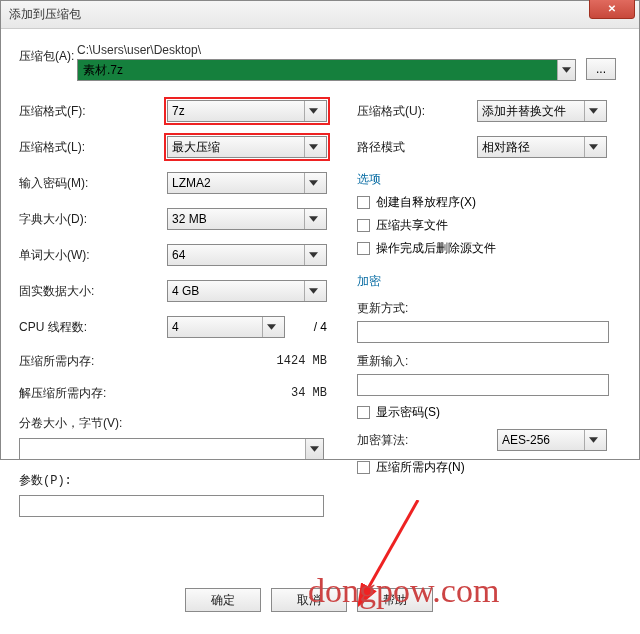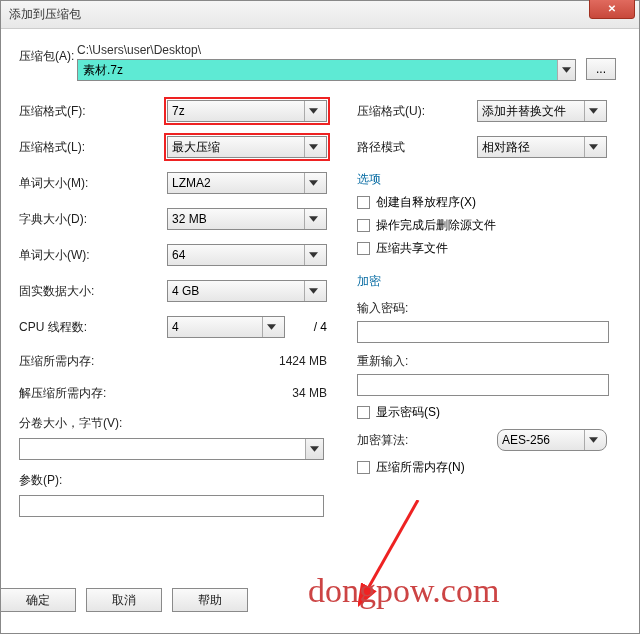--- a/index.html
+++ b/index.html
@@ -5,21 +5,21 @@
 * { box-sizing: border-box; margin: 0; padding: 0; }
 body {
   font-family: "Microsoft YaHei", "SimSun", Tahoma, sans-serif;
   font-size: 12px;
   background: #fff;
   width: 640px;
   height: 634px;
   overflow: hidden;
   position: relative;
 }
-.window { width: 640px; height: 634px; background: #fff; border: 1px solid #888; }
+.window { width: 640px; height: 460px; background: #fff; border: 1px solid #888; }
 .titlebar {
   height: 28px;
   background: linear-gradient(#f5f5f5, #e8e8e8);
   border-bottom: 1px solid #ccc;
   display: flex;
   align-items: center;
   padding: 0 4px 0 8px;
   position: relative;
 }
 .titlebar-text { font-size: 12px; color: #333; }
@@ -43,21 +43,21 @@
 .select .chev {
   width: 18px; height: 20px; border-left: 1px solid #aaa;
   display: flex; align-items: center; justify-content: center;
 }
 .chev svg { width: 9px; height: 6px; }
 .archive-row { display: flex; align-items: flex-start; margin-bottom: 18px; }
 .archive-label { width: 58px; padding-top: 5px; color: #222; white-space: nowrap; }
 .archive-mid { flex: 1; }
 .path-static { font-size: 12px; color: #333; margin-bottom: 2px; }
 .archive-combo {
-  height: 22px; border: 1px solid #8a8a8a; display: flex; align-items: center; background: #5eead4;
+  height: 22px; border: 1px solid #8a8a8a; display: flex; align-items: center; background: #15803d;
 }
 .archive-combo .txt { flex: 1; padding: 0 5px; }
 .archive-combo .chev {
   width: 18px; height: 20px; border-left: 1px solid #aaa;
   background: linear-gradient(#f4f4f4,#e2e2e2);
   display: flex; align-items: center; justify-content: center;
 }
 .browse-btn {
   width: 30px; height: 22px; margin-left: 10px; margin-top: 15px;
   background: linear-gradient(#fafafa,#e6e6e6); border: 1px solid #8a8a8a;
@@ -65,50 +65,50 @@
 }
 .two-col { display: flex; gap: 18px; }
 .col-left { width: 320px; }
 .col-right { flex: 1; }
 .redbox { border: 2px solid #e22; padding: 1px; margin: -3px; }
 .left-row { display: flex; align-items: center; margin-bottom: 12px; height: 24px; }
 .left-lbl { width: 148px; color: #222; }
 .left-sel { width: 160px; gap: 40px; }
 .info-row { display: flex; align-items: center; margin-bottom: 12px; height: 20px; }
 .info-lbl { width: 148px; color: #222; }
-.info-val { width: 160px; text-align: right; color: #222; }
+.info-val { width: 160px; text-align: right; color: #222; font-family: Liberation Mono, monospace; }
 .split-row { display: flex; align-items: flex-end; margin-bottom: 6px; }
 .split-lbl { color: #222; }
 .split-combo {
   width: 305px; height: 22px; border: 1px solid #8a8a8a; background: #fff;
   display: flex; align-items: center; margin-bottom: 12px;
 }
 .split-combo .chev {
   margin-left: auto; width: 18px; height: 20px; border-left: 1px solid #aaa;
   background: linear-gradient(#f4f4f4,#e2e2e2);
   display: flex; align-items: center; justify-content: center;
 }
-.params-lbl { color: #222; margin-bottom: 6px; }
+.params-lbl { color: #222; margin-bottom: 6px; font-family: Liberation Mono, monospace; }
 .params-input { width: 305px; height: 22px; border: 1px solid #8a8a8a; background: #fff; }
 .right-row { display: flex; align-items: center; margin-bottom: 12px; height: 24px; }
 .right-lbl { width: 120px; color: #222; }
 .right-sel { width: 130px; }
 .section-title { color: #0369a1; margin: 4px 0 6px 0; }
 .chk-row { display: flex; align-items: center; margin-bottom: 6px; }
 .chk {
   width: 13px; height: 13px; border: 1px solid #888; background: #fff; margin-right: 6px;
 }
 .pw-lbl { color: #222; margin: 10px 0 4px 0; }
 .pw-input { width: 252px; height: 22px; border: 1px solid #8a8a8a; background: #fff; margin-bottom: 6px; }
 .enc-row { display: flex; align-items: center; margin: 8px 0; }
 .enc-lbl { width: 140px; color: #222; }
-.enc-sel { width: 110px; border-radius: 8px; }
+.enc-sel { width: 110px; }
 .footer {
   position: absolute; bottom: 22px; left: 0; right: 0;
-  display: flex; justify-content: flex-start; gap: 10px; padding-right: 22px;
+  display: flex; justify-content: center; gap: 10px; padding-right: 22px;
 }
 .btn {
   width: 76px; height: 24px; background: linear-gradient(#fafafa,#e6e6e6);
   border: 1px solid #8a8a8a; display: flex; align-items: center; justify-content: center;
   font-size: 12px; color: #222;
 }
 .arrow {
   position: absolute; left: 358px; top: 500px; pointer-events: none; z-index: 5;
 }
 .watermark {
@@ -173,21 +173,21 @@
             <span class="chev">
                   <svg viewBox="0 0 10 6">
                     <path d="M0 0 L5 6 L10 0 Z" fill="#333"></path>
                   </svg>
                 </span>
           </div>
             </div>
         </div>
 
         <div class="left-row">
-          <div class="left-lbl">单词大小(M):</div>
+          <div class="left-lbl">输入密码(M):</div>
           <div class="select left-sel">
             <span>LZMA2</span>
             <span class="chev">
                 <svg viewBox="0 0 10 6">
                   <path d="M0 0 L5 6 L10 0 Z" fill="#333"></path>
                 </svg>
               </span>
           </div>
         </div>
 
@@ -290,29 +290,29 @@
           </div>
         </div>
 
         <div class="section-title">选项</div>
         <div class="chk-row">
           <div class="chk"></div>
           <span>创建自释放程序(X)</span>
         </div>
         <div class="chk-row">
           <div class="chk"></div>
+          <span>压缩共享文件</span>
+        </div>
+        <div class="chk-row">
+          <div class="chk"></div>
           <span>操作完成后删除源文件</span>
         </div>
-        <div class="chk-row">
-          <div class="chk"></div>
-          <span>压缩共享文件</span>
-        </div>
 
         <div class="section-title" style="margin-top:16px">加密</div>
-        <div class="pw-lbl">输入密码:</div>
+        <div class="pw-lbl">更新方式:</div>
         <div class="pw-input"></div>
         <div class="pw-lbl">重新输入:</div>
         <div class="pw-input"></div>
 
         <div class="chk-row" style="margin-top:8px">
           <div class="chk"></div>
           <span>显示密码(S)</span>
         </div>
 
         <div class="enc-row">

